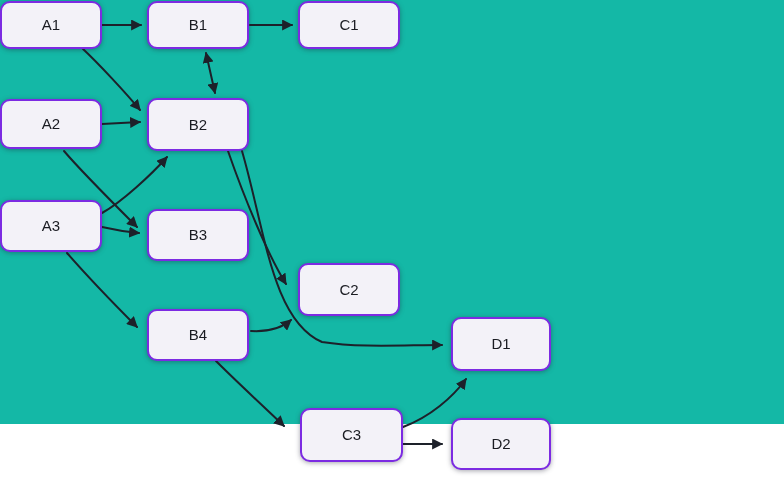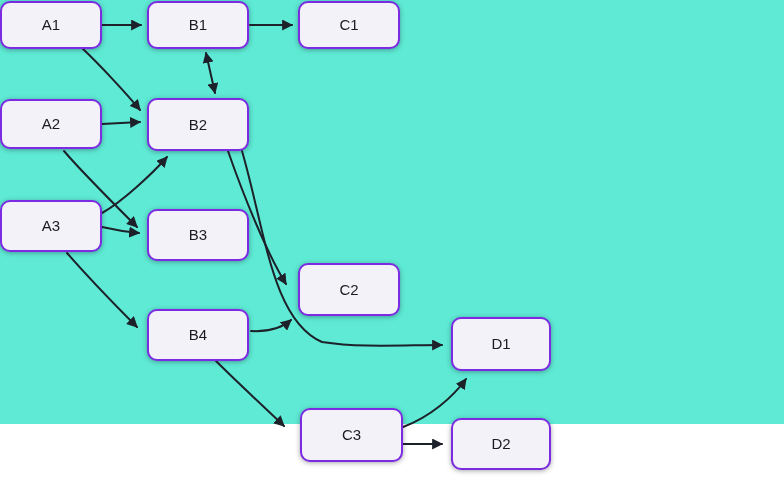--- a/index.html
+++ b/index.html
@@ -8,21 +8,21 @@
     background: #ffffff;
     width: 784px;
     height: 500px;
     overflow: hidden;
     font-family: "Liberation Sans", sans-serif;
   }
   .canvas-wrap {
     position: relative;
     width: 784px;
     height: 424px;
-    background: #5eead4;
+    background: #14b8a6;
   }
   svg.diagram {
     display: block;
     width: 784px;
     height: 500px;
   }
   path.edge {
     fill: none;
     stroke-width: 2;
     stroke-linecap: round;

